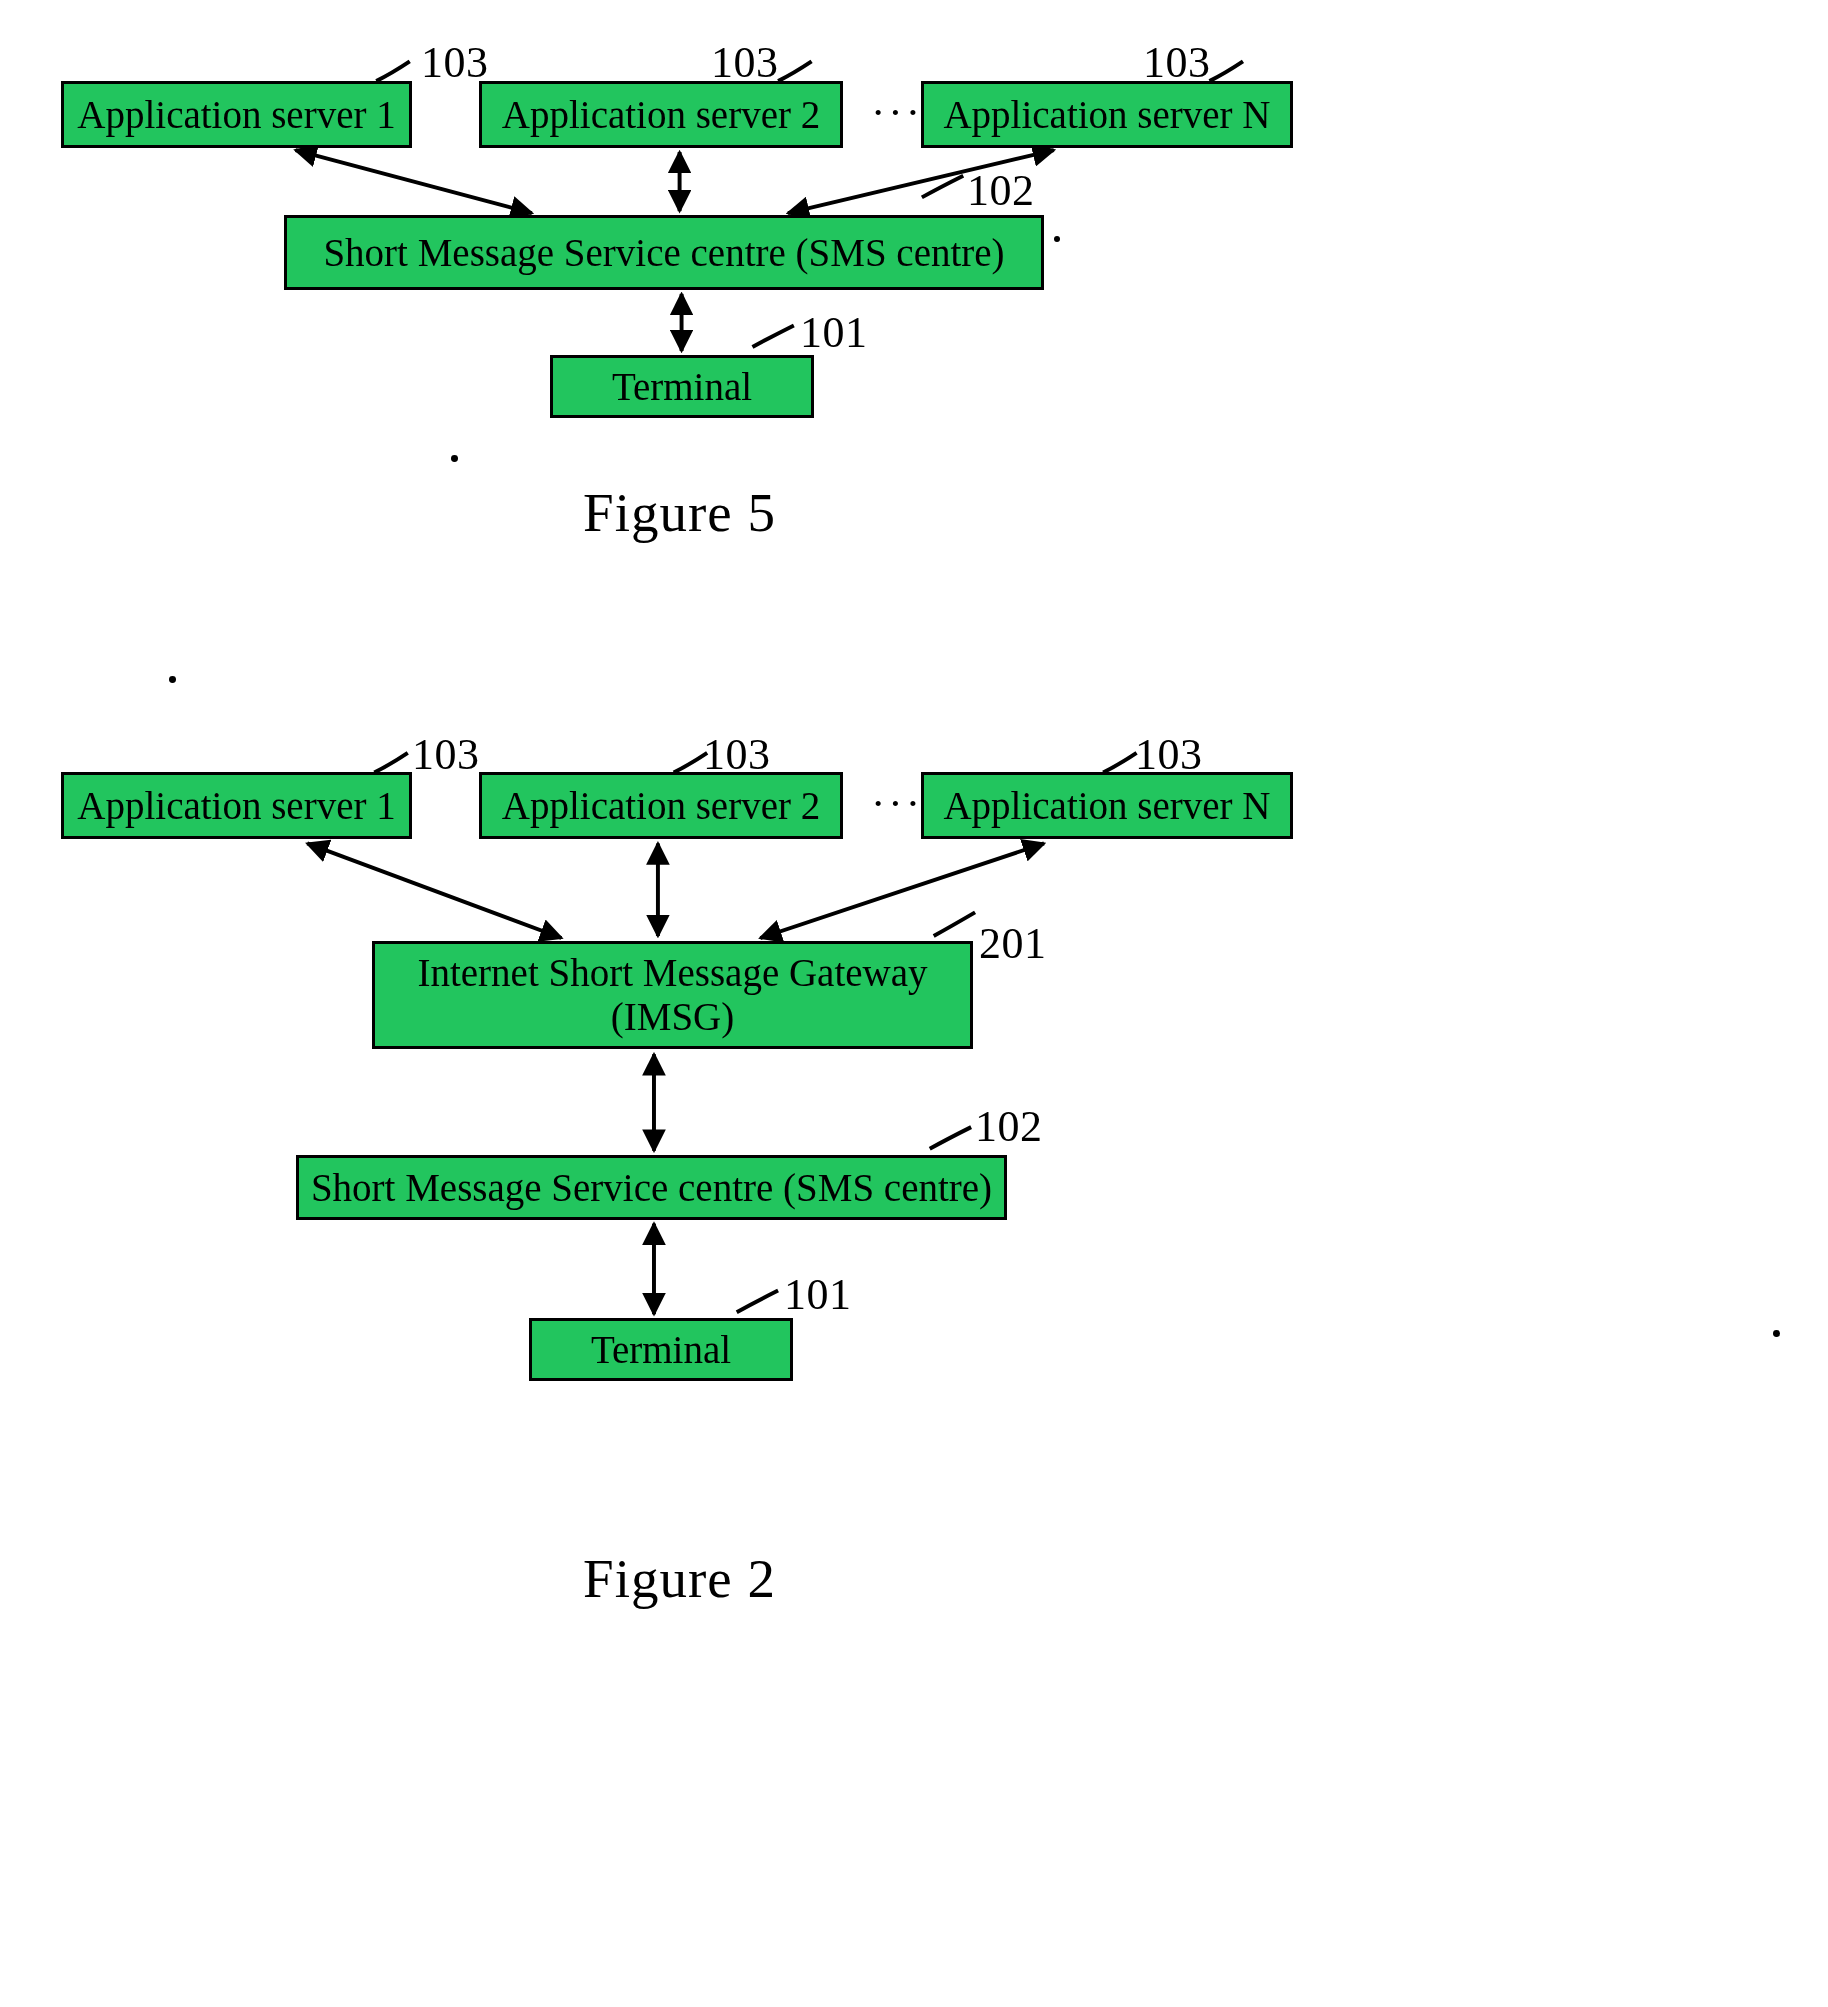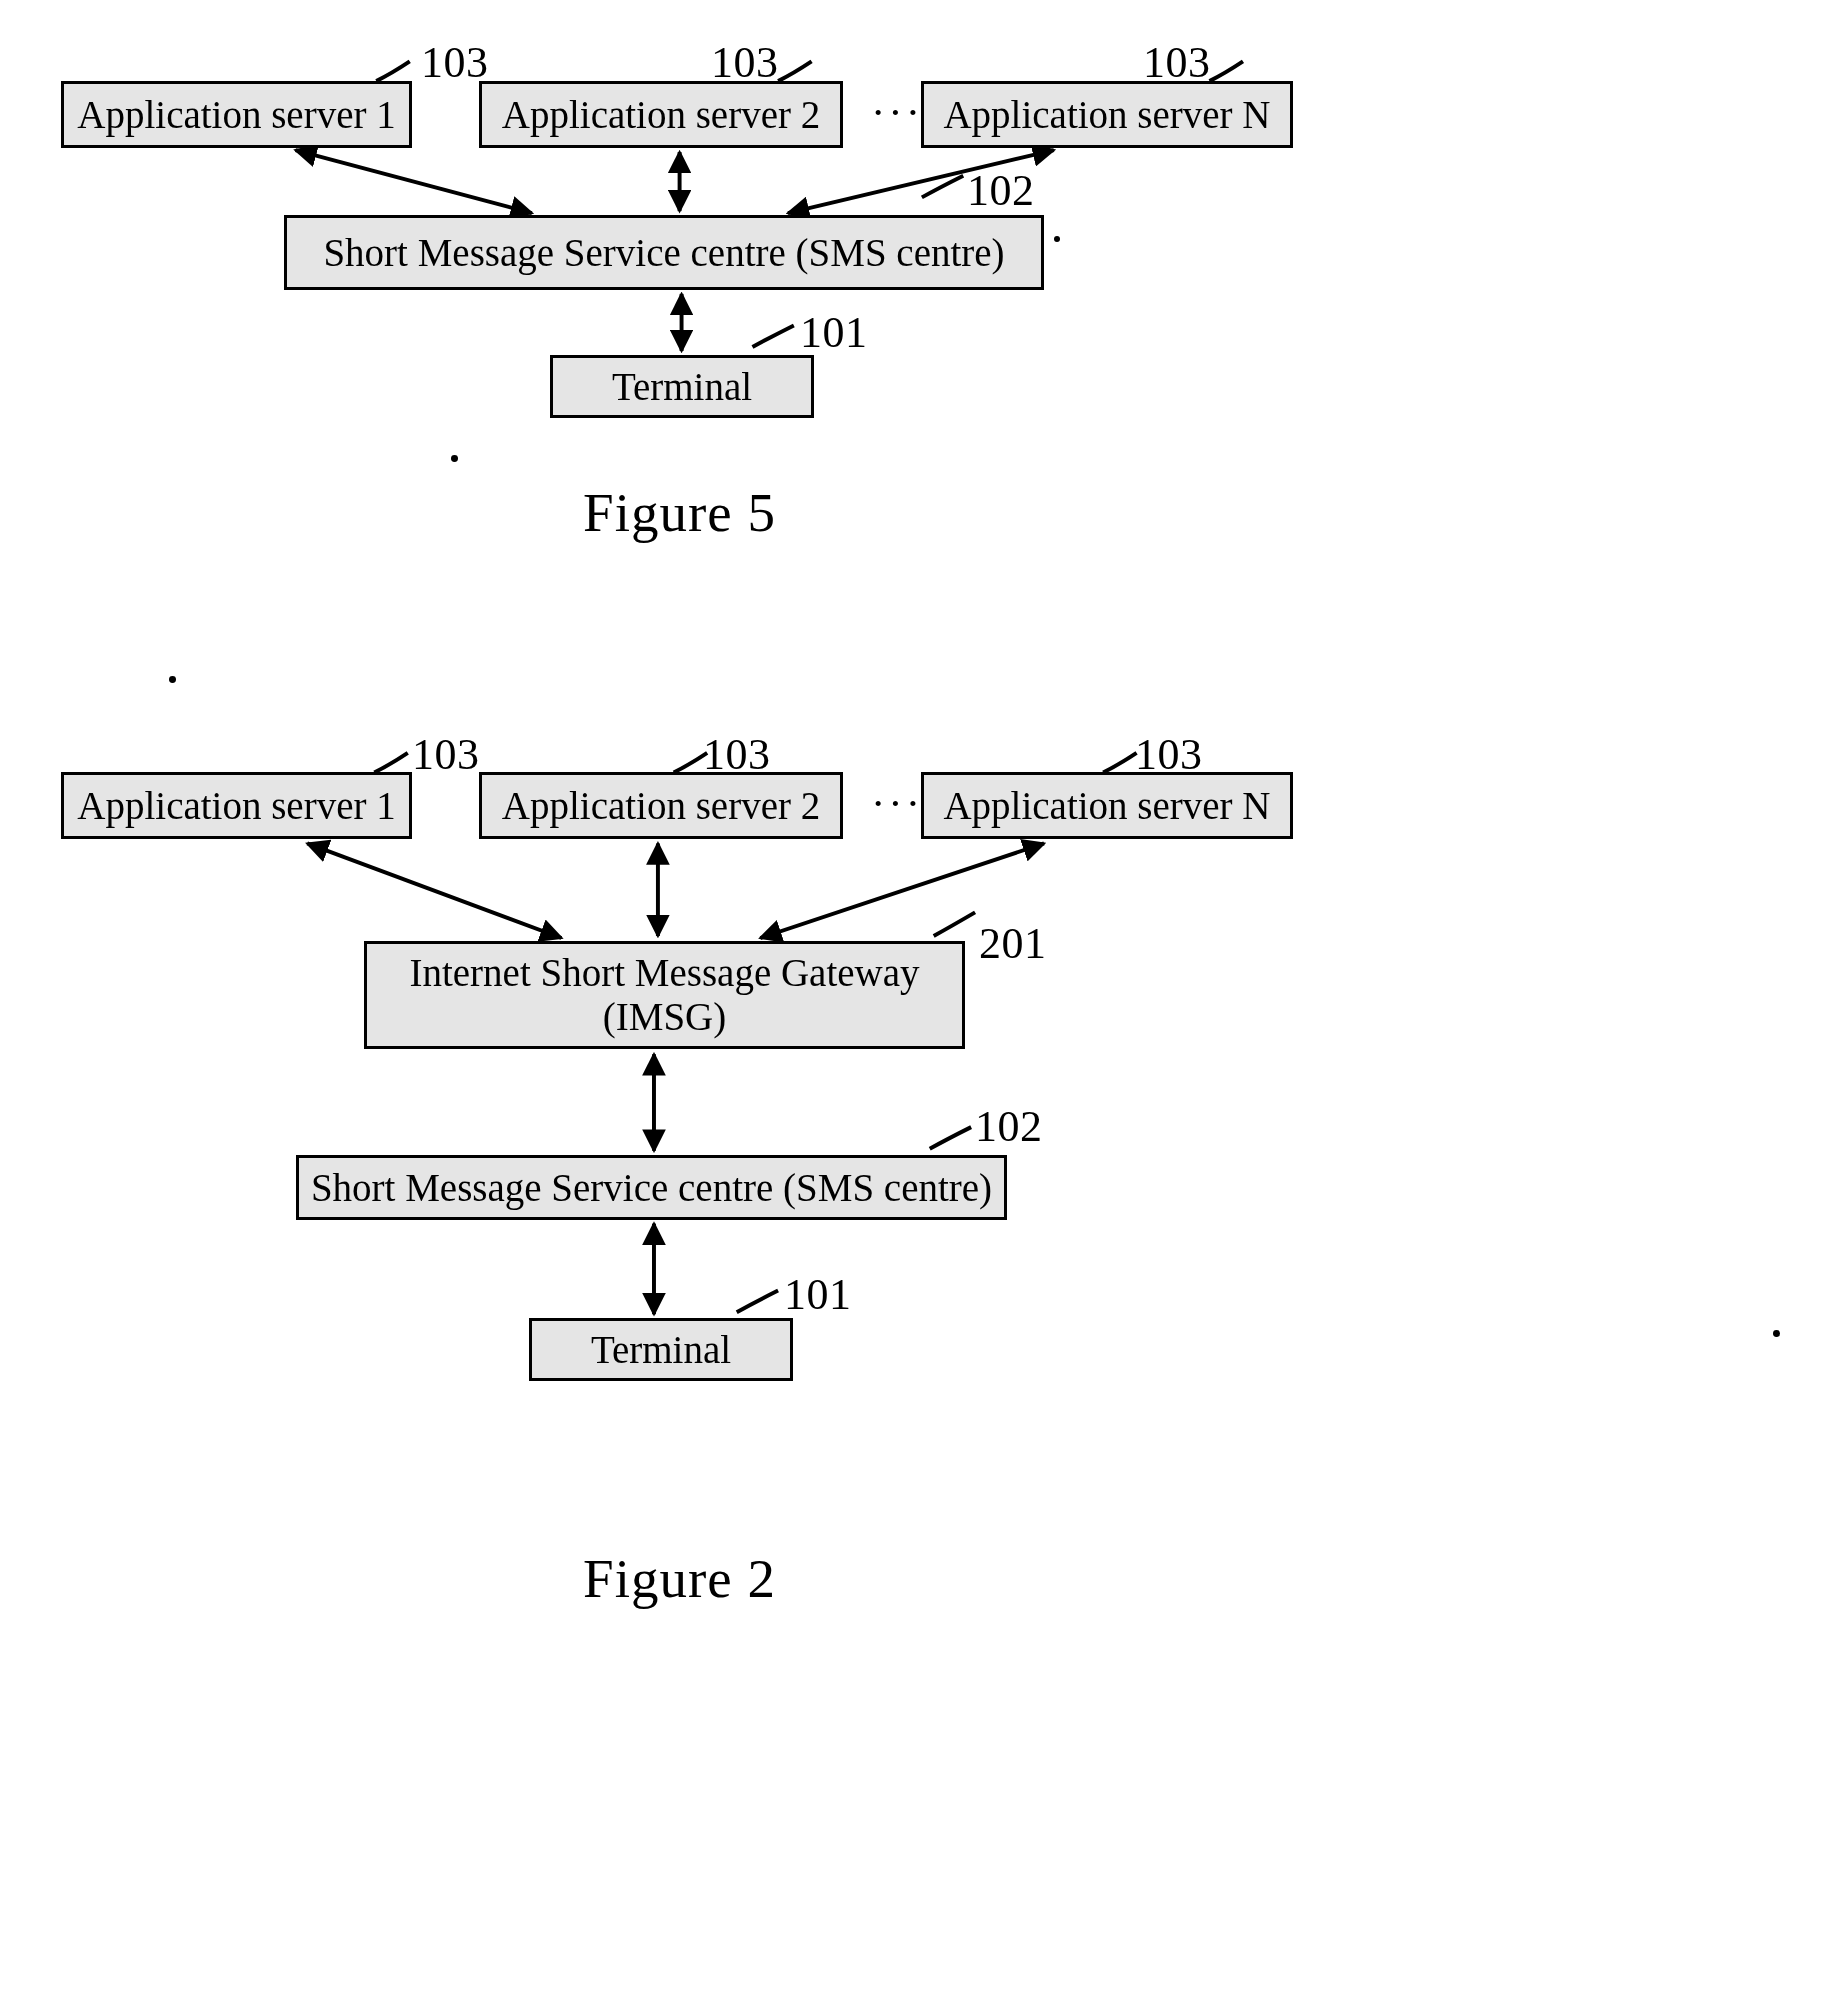--- a/index.html
+++ b/index.html
@@ -28,21 +28,21 @@
     left: 0;
     top: 0;
     width: 1828px;
     height: 2008px;
     overflow: visible;
   }
   .node-box {
     position: absolute;
     box-sizing: border-box;
     border: 3px solid #000000;
-    background: #e5e5e5;
+    background: #22c55e;
     display: flex;
     align-items: center;
     justify-content: center;
     text-align: center;
     line-height: 1.12;
     z-index: 3;
   }
   .node-label {
     display: block;
     white-space: pre-line;
@@ -78,21 +78,21 @@
   
   #f1-as1  { left: 61px;  top: 81px;  width: 351px; height: 67px; font-size: 39px; }
   #f1-as2  { left: 479px; top: 81px;  width: 364px; height: 67px; font-size: 39px; }
   #f1-asn  { left: 921px; top: 81px;  width: 372px; height: 67px; font-size: 39px; }
   #f1-smsc { left: 284px; top: 215px; width: 760px; height: 75px; font-size: 39px; }
   #f1-term { left: 550px; top: 355px; width: 264px; height: 63px; font-size: 39px; }
   
   #f2-as1  { left: 61px;  top: 772px;  width: 351px; height: 67px; font-size: 39px; }
   #f2-as2  { left: 479px; top: 772px;  width: 364px; height: 67px; font-size: 39px; }
   #f2-asn  { left: 921px; top: 772px;  width: 372px; height: 67px; font-size: 39px; }
-  #f2-imsg { left: 364px; top: 941px;  width: 601px; height: 108px; font-size: 39px; align-items: center; }
+  #f2-imsg { left: 372px; top: 941px;  width: 601px; height: 108px; font-size: 39px; align-items: center; }
   #f2-smsc { left: 296px; top: 1155px; width: 711px; height: 65px; font-size: 39px; }
   #f2-term { left: 529px; top: 1318px; width: 264px; height: 63px; font-size: 39px; }
 </style>
 </head>
 <body>
 
 <div class="figure-sheet">
 
   <svg class="fig-svg" viewBox="0 0 1856 2038" xmlns="http://www.w3.org/2000/svg">
     <defs>

